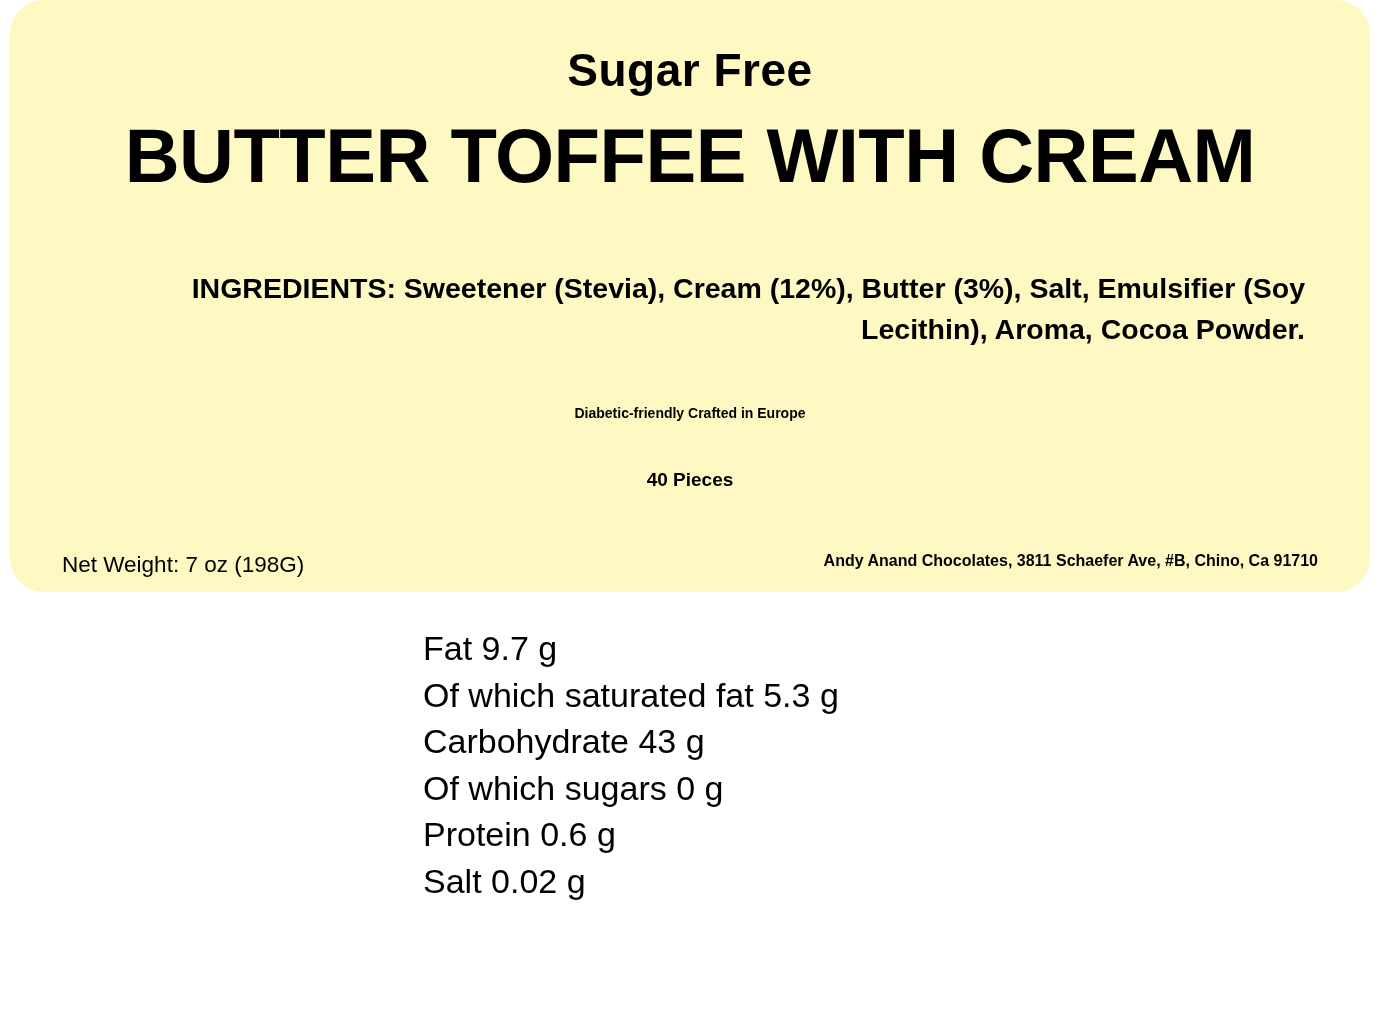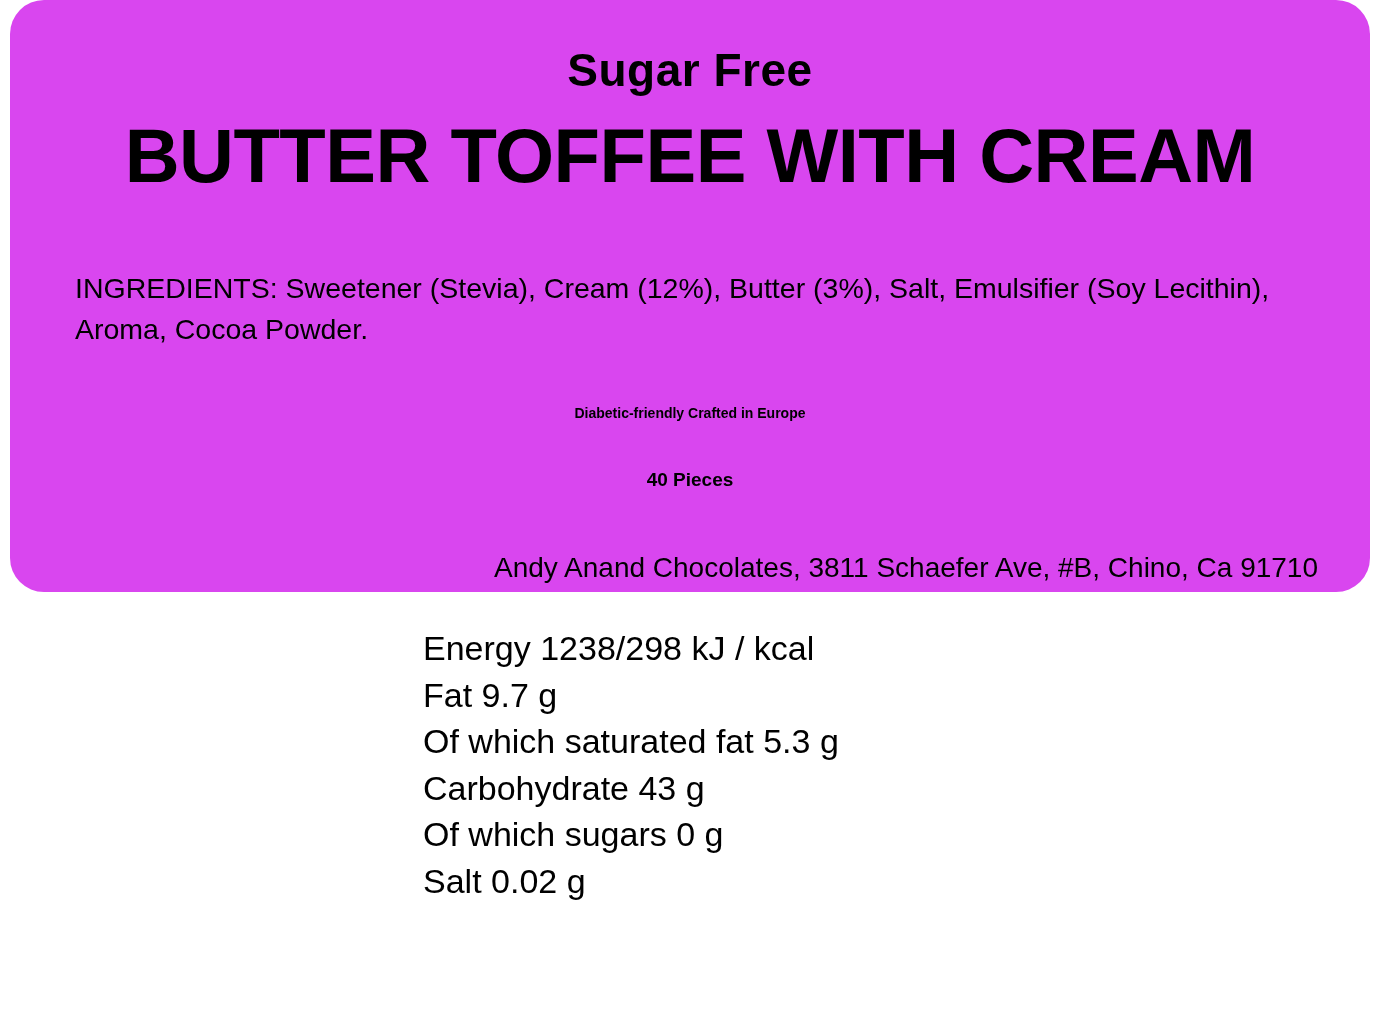--- a/index.html
+++ b/index.html
@@ -16,21 +16,21 @@
     overflow: hidden;
   }
 
   
   .label-panel {
     position: absolute;
     left: 10px;
     top: 0;
     width: 1360px;
     height: 592px;
-    background: #d946ef;
+    background: #fef9c3;
     border-radius: 34px;
     box-sizing: border-box;
   }
 
   .title-small {
     text-align: center;
     font-size: 46px;
     font-weight: bold;
     letter-spacing: 0.5px;
     margin-top: 46px;
@@ -43,23 +43,23 @@
     font-weight: bold;
     letter-spacing: -0.5px;
     margin-top: 22px;
     line-height: 1.05;
     white-space: nowrap;
   }
 
   .ingredients {
     margin: 72px auto 0 auto;
     width: 1230px;
-    text-align: left;
+    text-align: right;
     font-size: 28.5px;
-    font-weight: normal;
+    font-weight: bold;
     line-height: 1.42;
   }
 
   .crafted {
     margin-top: 56px;
     text-align: center;
     font-size: 14px;
     font-weight: bold;
   }
 
@@ -84,22 +84,22 @@
     top: 0;
     font-size: 22.5px;
     font-weight: normal;
     white-space: nowrap;
   }
 
   .company {
     position: absolute;
     right: 52px;
     top: 0;
-    font-size: 28px;
-    font-weight: normal;
+    font-size: 16px;
+    font-weight: bold;
     white-space: nowrap;
   }
 
   
   .nutrition {
     position: absolute;
     left: 423px;
     top: 625px;
     width: 760px;
   }
@@ -120,25 +120,26 @@
 
   <div class="title-big">BUTTER TOFFEE WITH CREAM</div>
 
   <div class="ingredients">INGREDIENTS: Sweetener (Stevia), Cream (12%), Butter (3%), Salt, Emulsifier (Soy Lecithin), Aroma, Cocoa Powder.</div>
 
   <div class="crafted">Diabetic-friendly Crafted in Europe</div>
 
   <div class="pieces">40 Pieces</div>
 
   <div class="footer-row">
+    <div class="net-weight">Net Weight: 7 oz (198G)</div>
     <div class="company">Andy Anand Chocolates, 3811 Schaefer Ave, #B, Chino, Ca 91710</div>
   </div>
 
 </div>
 
 <div class="nutrition">
-  <div class="nutrition-line">Energy 1238/298 kJ / kcal</div>
   <div class="nutrition-line">Fat 9.7 g</div>
   <div class="nutrition-line">Of which saturated fat 5.3 g</div>
   <div class="nutrition-line">Carbohydrate 43 g</div>
   <div class="nutrition-line">Of which sugars 0 g</div>
+  <div class="nutrition-line">Protein 0.6 g</div>
   <div class="nutrition-line">Salt 0.02 g</div>
 </div>
 
 </body></html>

